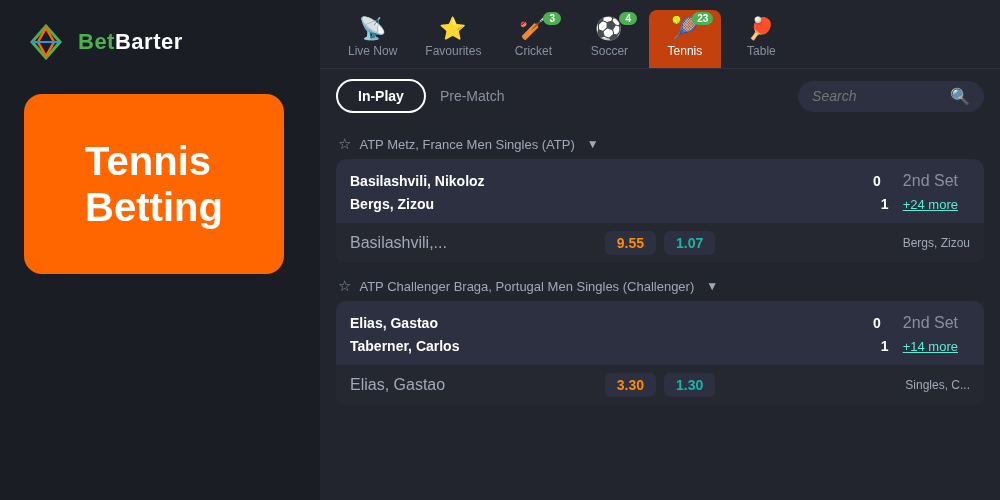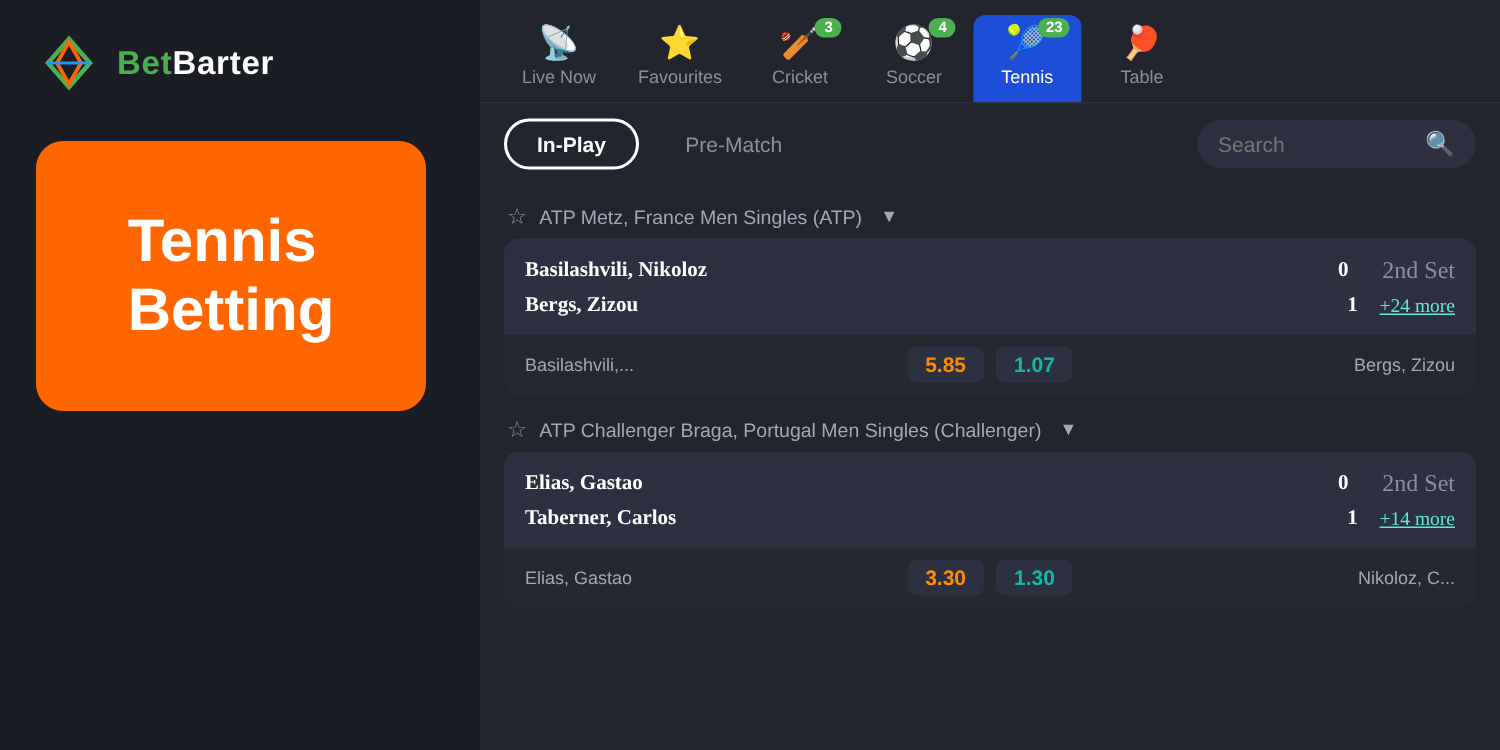--- a/index.html
+++ b/index.html
@@ -86,21 +86,21 @@
       cursor: pointer;
       border-radius: 8px 8px 0 0;
       position: relative;
       min-width: 72px;
       color: #8890a0;
       font-size: 12px;
       gap: 4px;
     }
     .nav-item.active {
       color: #ffffff;
-      background: #1d4ed8;
+      background: #c2410c;
       padding-left: 11px;
     }
     .nav-icon {
       font-size: 22px;
       line-height: 1;
     }
     .nav-badge {
       position: absolute;
       top: 2px;
       right: 8px;
@@ -116,21 +116,21 @@
     .nav-label {
       font-size: 12px;
       font-weight: 400;
     }
 
     
     .sub-nav {
       display: flex;
       align-items: center;
       padding: 10px 16px;
-      gap: 27px;
+      gap: 10px;
       background: #22252e;
     }
     .sub-nav-btn {
       padding: 7px 20px;
       border-radius: 20px;
       font-size: 14px;
       font-weight: 600;
       cursor: pointer;
       border: 2px solid #ffffff;
       background: transparent;
@@ -160,20 +160,21 @@
       gap: 8px;
       min-width: 180px;
     }
     .search-input {
       background: transparent;
       border: none;
       color: #fdba74;
       font-size: 14px;
       outline: none;
       width: 130px;
+      font-style: italic;
     }
     .search-icon {
       color: #8890a0;
       font-size: 16px;
     }
 
     
     .content-area {
       flex: 1;
       overflow-y: auto;
@@ -212,22 +213,21 @@
       margin-left: 4px;
     }
 
     
     .match-card {
       background: #2d3040;
       border-radius: 10px;
       overflow: hidden;
     }
     .match-players {
-      padding: 10px 14px 8px 14px;
-      font-family: Liberation Serif, serif;
+      padding: 10px 26px 8px 14px;
     }
     .player-row {
       display: flex;
       align-items: center;
       gap: 8px;
       padding: 3px 0;
     }
     .player-name {
       color: #ffffff;
       font-size: 14px;
@@ -256,21 +256,21 @@
     }
     .odds-row {
       display: flex;
       align-items: center;
       padding: 8px 14px;
       background: #252830;
       gap: 8px;
     }
     .odd-team {
       color: #a0a8b8;
-      font-size: 12px;
+      font-size: 16px;
       flex: 1;
     }
     .odd-value {
       color: #ff8c00;
       font-size: 14px;
       font-weight: 700;
       background: #2d3040;
       padding: 4px 12px;
       border-radius: 6px;
       cursor: pointer;
@@ -369,21 +369,21 @@
     <span class="match-info">2nd Set</span>
   </div>
             <div class="player-row">
     <span class="player-name">Bergs, Zizou</span>
     <span class="player-score">1</span>
     <span class="more-link">+24 more</span>
   </div>
           </div>
           <div class="odds-row">
     <span class="odd-team">Basilashvili,...</span>
-    <span class="odd-value">5.85</span>
+    <span class="odd-value">9.55</span>
     <span class="odd-value highlight">1.07</span>
     <span class="odd-team-right odd-separator">Bergs, Zizou</span>
   </div>
         </div>
       </div>
       <div class="match-group">
         <div class="group-header">
     <span class="star-icon">☆</span>
     <span>ATP Challenger Braga, Portugal Men Singles (Challenger)</span>
     <span class="chevron-icon">▼</span>
@@ -398,19 +398,19 @@
             <div class="player-row">
     <span class="player-name">Taberner, Carlos</span>
     <span class="player-score">1</span>
     <span class="more-link">+14 more</span>
   </div>
           </div>
           <div class="odds-row">
     <span class="odd-team">Elias, Gastao</span>
     <span class="odd-value">3.30</span>
     <span class="odd-value highlight">1.30</span>
-    <span class="odd-team-right odd-separator">Nikoloz, C...</span>
+    <span class="odd-team-right odd-separator">Singles, C...</span>
   </div>
         </div>
       </div>
     </div>
 
 </div>
 
 </body></html>

